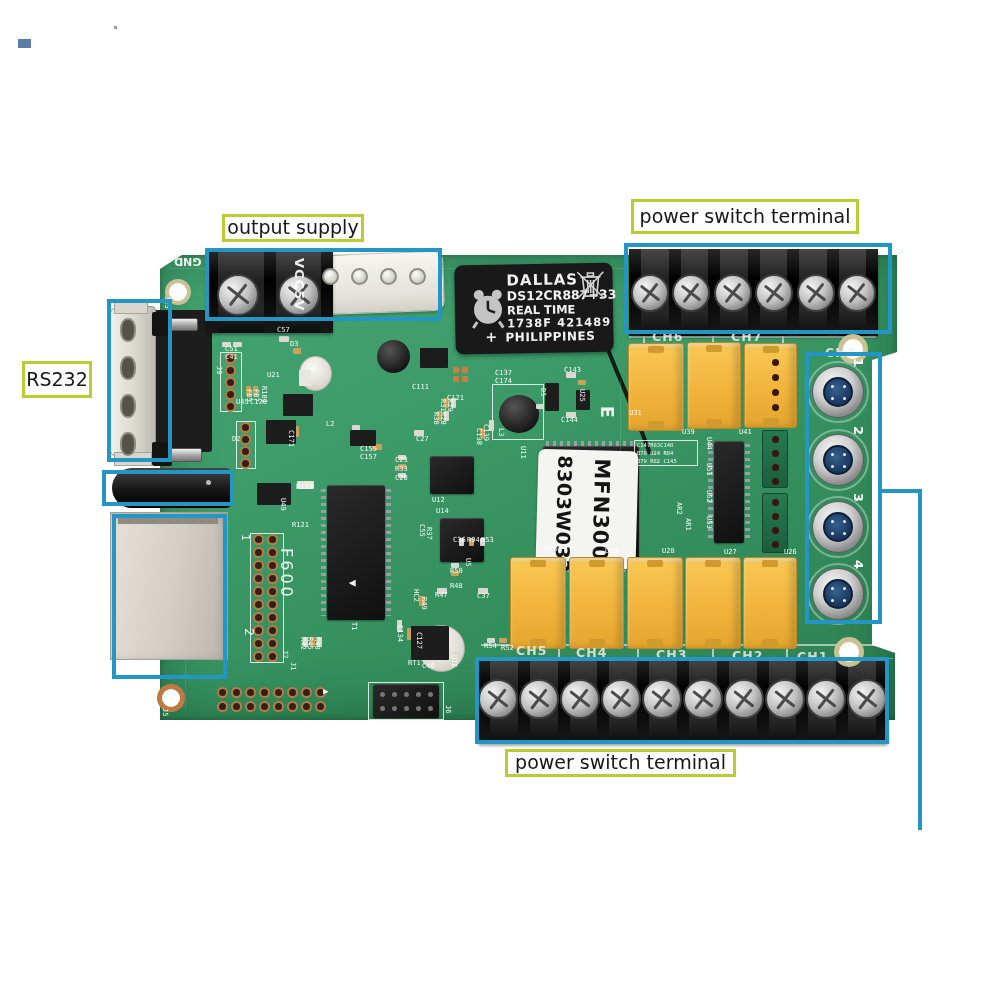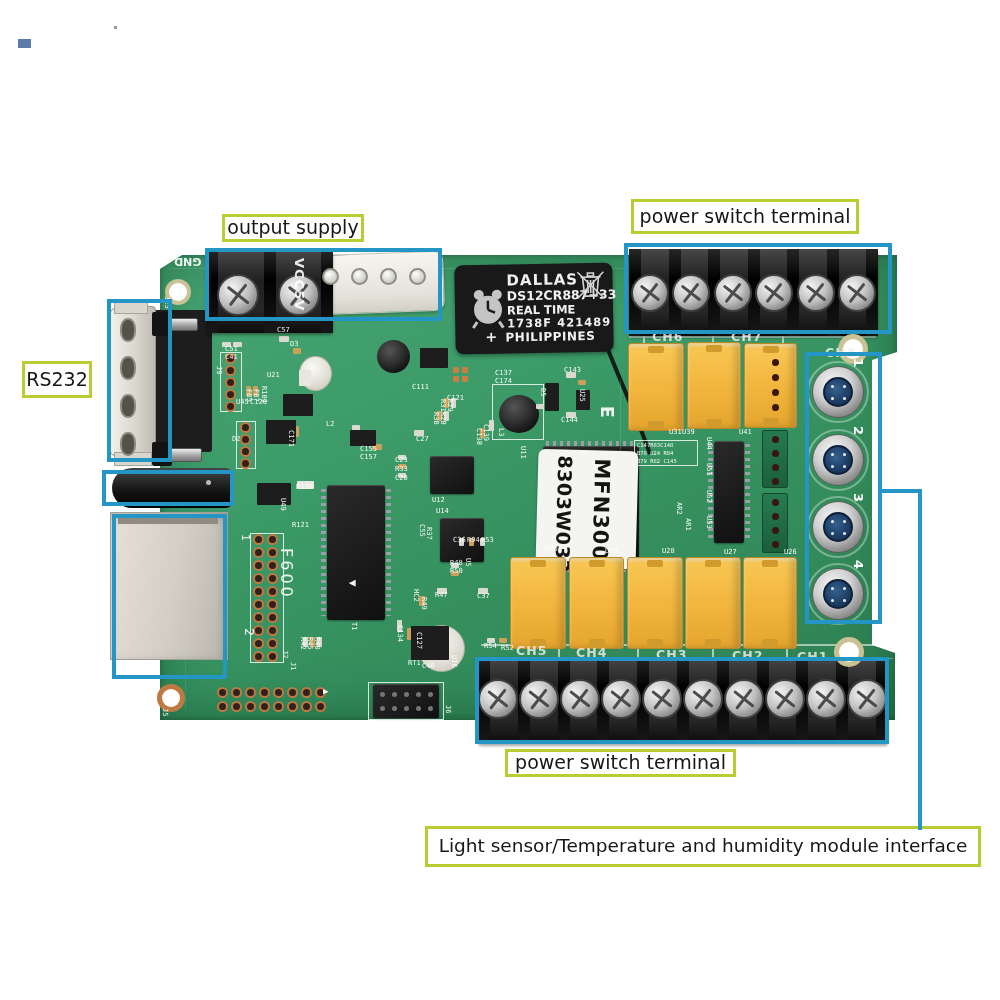--- a/index.html
+++ b/index.html
@@ -198,21 +198,20 @@
   <div class="abs chip" style="left:373px;top:684px;width:66px;height:34px;"></div>
 
   <div class="abs greenconn" style="left:762px;top:352px;width:26px;height:66px;"></div>
   <div class="abs greenconn" style="left:762px;top:430px;width:26px;height:58px;"></div>
   <div class="abs greenconn" style="left:762px;top:493px;width:26px;height:60px;"></div>
 
   <div id="lab0" class="abs annot-label">output supply</div>
   <div id="lab1" class="abs annot-label">power switch terminal</div>
   <div id="lab2" class="abs annot-label">RS232</div>
   <div id="lab5" class="abs annot-label">power switch terminal</div>
-  <div id="lab6" class="abs annot-label">Light sensor/Temperature and humidity module interface</div>
 
   <div id="box0" class="abs annot-box"></div>
   <div id="box1" class="abs annot-box"></div>
   <div id="box2" class="abs annot-box"></div>
   <div id="box3" class="abs annot-box"></div>
   <div id="box4" class="abs annot-box"></div>
   <div id="box5" class="abs annot-box"></div>
   <div id="box6" class="abs annot-box"></div>
   <div id="lineH" class="abs blue-line"></div>
   <div id="lineV" class="abs blue-line"></div>
@@ -539,21 +538,21 @@
     <div class="abs silk" style="left: 564px; top: 367px;">C143</div>
     <div class="abs silk rot" style="left: 578px; top: 389px;">U25</div>
     <div class="abs silk" style="left: 561px; top: 417px;">C144</div>
     <div class="abs silk rot" style="left: 539px; top: 388px;">D5</div>
     <div class="abs silk rot" style="left: 519px; top: 446px;">U11</div>
     <div class="abs silk" style="left: 432px; top: 497px;">U12</div>
     <div class="abs silk" style="left: 436px; top: 508px;">U14</div>
     <div class="abs silk rot" style="left: 418px; top: 524px;">C55</div>
     <div class="abs silk rot" style="left: 425px; top: 527px;">R37</div>
     <div class="abs silk" style="left: 450px; top: 568px;">R50</div>
-    <div class="abs silk" style="left: 450px; top: 560px;">R48</div>
+    <div class="abs silk" style="left: 450px; top: 583px;">R48</div>
     <div class="abs silk rot" style="left: 464px; top: 558px;">U5</div>
     <div class="abs silk" style="left: 435px; top: 592px;">R47</div>
     <div class="abs silk rot" style="left: 412px; top: 589px;">HC2</div>
     <div class="abs silk rot" style="left: 420px; top: 597px;">R49</div>
     <div class="abs silk" style="left: 477px; top: 593px;">C37</div>
     <div class="abs silk" style="left: 453px; top: 537px;">C36</div>
     <div class="abs silk" style="left: 467px; top: 537px;">R94</div>
     <div class="abs silk" style="left: 481px; top: 537px;">R53</div>
     <div class="abs silk" style="left: 484px; top: 643px;">R54</div>
     <div class="abs silk" style="left: 501px; top: 645px;">R52</div>
@@ -563,21 +562,21 @@
     <div class="abs silk" style="left: 422px; top: 663px;">C46</div>
     <div class="abs silk rot" style="left: 450px; top: 655px;">U16</div>
     <div class="abs silk rot" style="left: 350px; top: 622px;">T1</div>
     <div class="abs silk rot" style="left: 299px; top: 637px;">R42</div>
     <div class="abs silk rot" style="left: 306px; top: 637px;">R45</div>
     <div class="abs silk rot" style="left: 313px; top: 637px;">R40</div>
     <div class="abs silk rot" style="left: 281px; top: 650px;">J2</div>
     <div class="abs silk rot" style="left: 289px; top: 662px;">J1</div>
     <div class="abs silk rot" style="left: 444px; top: 705px;">J6</div>
     <div class="abs silk rot" style="left: 161px; top: 708px;">J5</div>
-    <div class="abs silk" style="left: 629px; top: 429px; margin-left: 40px;">U31</div>
+    <div class="abs silk" style="left: 629px; top: 410px;">U31</div>
     <div class="abs silk" style="left: 682px; top: 429px;">U39</div>
     <div class="abs silk" style="left: 739px; top: 429px;">U41</div>
     <div class="abs silk rot" style="left: 705px; top: 437px;">U44</div>
     <div class="abs silk rot" style="left: 705px; top: 463px;">U51</div>
     <div class="abs silk rot" style="left: 705px; top: 490px;">U52</div>
     <div class="abs silk rot" style="left: 705px; top: 516px;">U53</div>
     <div class="abs silk" style="left: 545px; top: 546px;">U30</div>
     <div class="abs silk" style="left: 605px; top: 548px;">U29</div>
     <div class="abs silk" style="left: 662px; top: 548px;">U28</div>
     <div class="abs silk" style="left: 724px; top: 549px;">U27</div>

